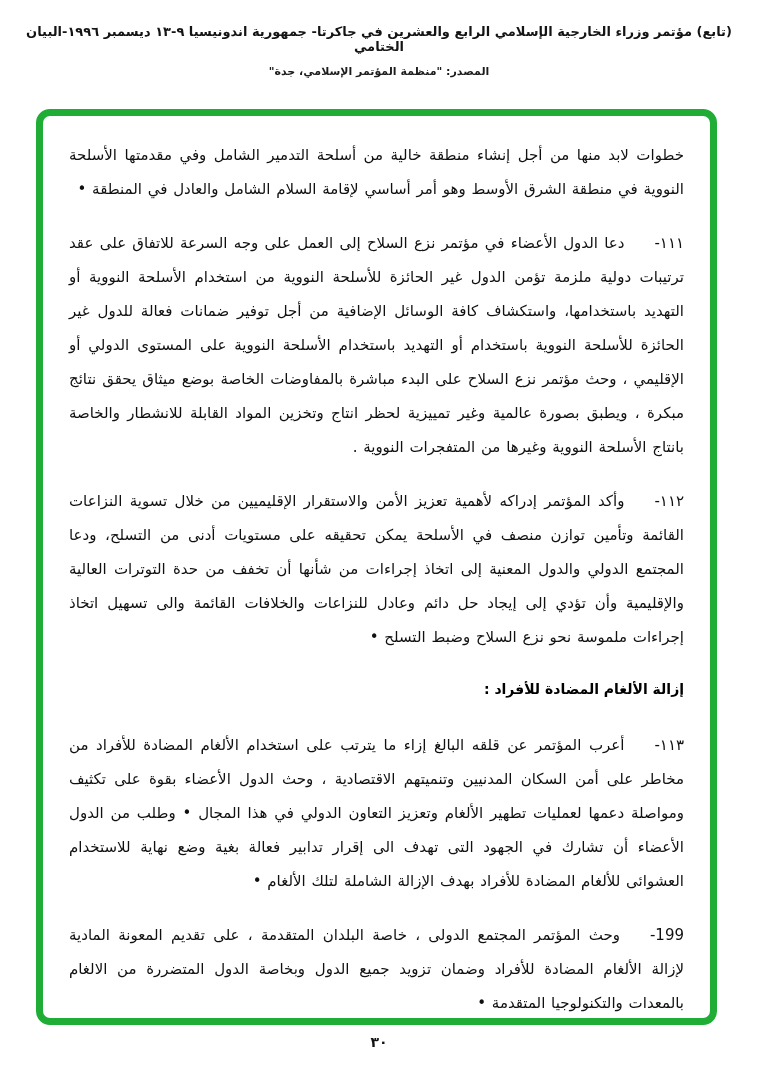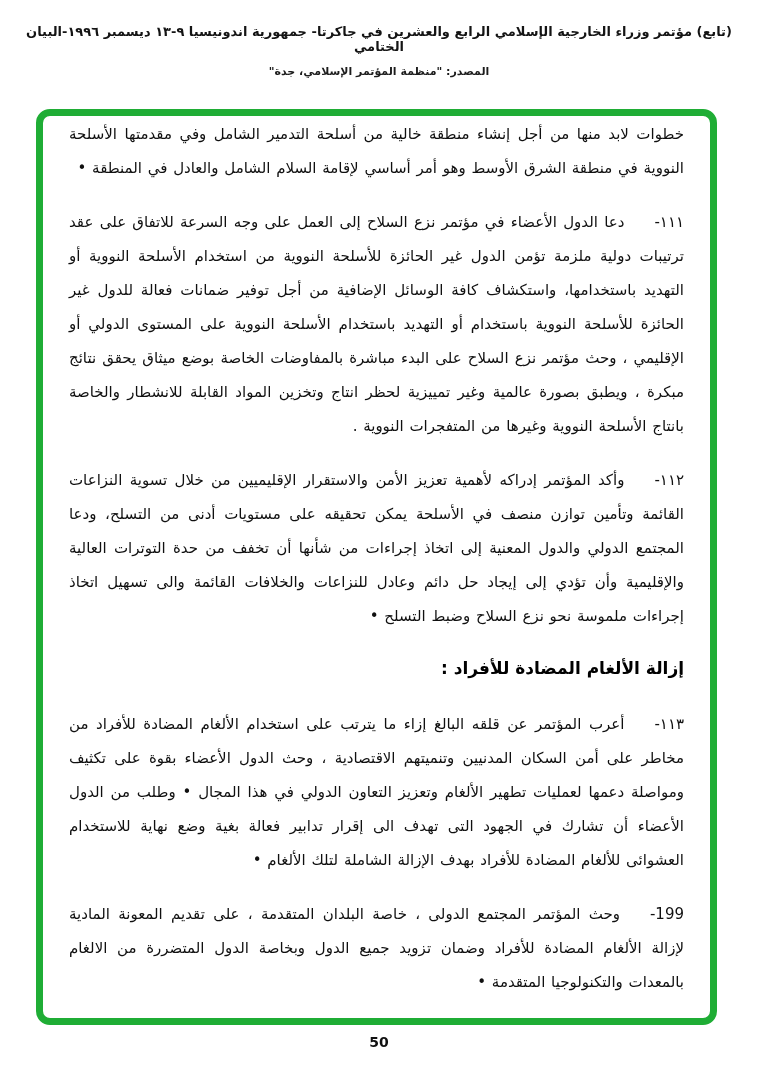--- a/index.html
+++ b/index.html
@@ -43,42 +43,42 @@
     left: 36px;
     top: 109px;
     width: 667px;
     height: 902px;
     border: 7px solid #1fad35;
     border-radius: 14px;
     background: #ffffff;
   }
   .frame-content {
     direction: rtl;
-    padding: 1px 26px 10px 26px;
+    padding: 22px 26px 10px 26px;
     height: 878px;
     overflow: hidden;
     color: #101010;
   }
   .para {
     font-size: 15px;
     line-height: 34px;
     text-align: justify;
     margin: 0 0 20px 0;
     word-spacing: 1px;
   }
   .para:last-child { margin-bottom: 0; }
   .para-num {
     font-weight: normal;
     margin-left: 30px;
     white-space: nowrap;
   }
   .section-heading {
     direction: rtl;
     text-align: right;
-    font-size: 17px;
+    font-size: 14px;
     font-weight: bold;
     line-height: 30px;
     margin: 4px 0 24px 0;
     color: #000000;
   }
   .page-number {
     position: absolute;
     top: 1034px;
     left: 0;
     width: 100%;
@@ -117,15 +117,15 @@
         <span class="para-num">١١٣-</span><span>أعرب المؤتمر عن قلقه البالغ إزاء ما يترتب على استخدام الألغام المضادة للأفراد من مخاطر على أمن السكان المدنيين وتنميتهم الاقتصادية ، وحث الدول الأعضاء بقوة على تكثيف ومواصلة دعمها لعمليات تطهير الألغام وتعزيز التعاون الدولي في هذا المجال • وطلب من الدول الأعضاء أن تشارك في الجهود التى تهدف الى إقرار تدابير فعالة بغية وضع نهاية للاستخدام العشوائى للألغام المضادة للأفراد بهدف الإزالة الشاملة لتلك الألغام •</span>
       </p>
 
       <p class="para">
         <span class="para-num">199-</span><span>وحث المؤتمر المجتمع الدولى ، خاصة البلدان المتقدمة ، على تقديم المعونة المادية لإزالة الألغام المضادة للأفراد وضمان تزويد جميع الدول وبخاصة الدول المتضررة من الالغام بالمعدات والتكنولوجيا المتقدمة •</span>
       </p>
 
     </div>
   </div>
 
-  <div class="page-number">50</div>
+  <div class="page-number">٣٠</div>
 
 </div>
 
 </body></html>

